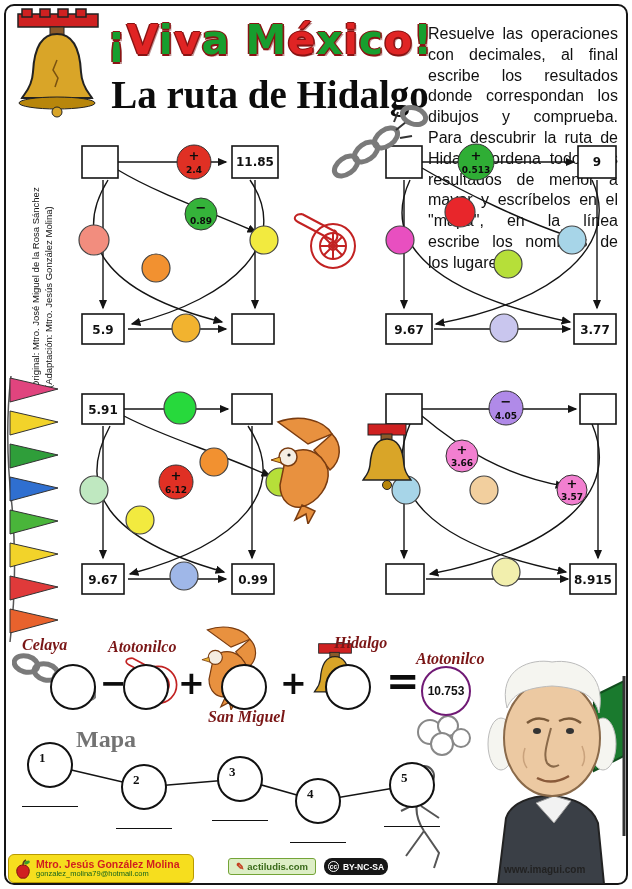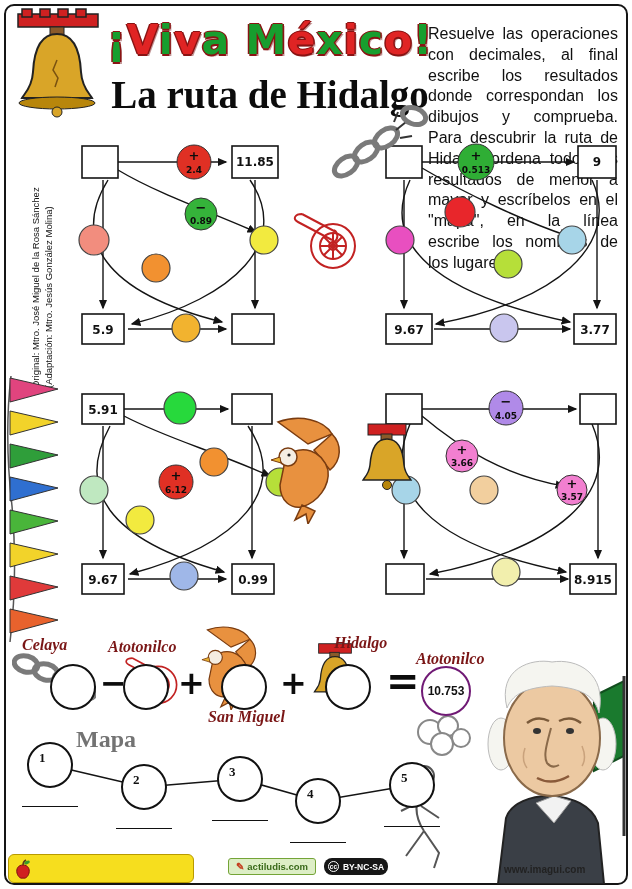--- a/index.html
+++ b/index.html
@@ -432,20 +432,24 @@
   <path d="M61,152 q15,8 32,-2" stroke="#8a5a3a" fill="none" stroke-width="2.5"></path>
   <path d="M49,122 q-4,12 2,20 M106,120 q5,12 0,20" stroke="#c9a27c" fill="none" stroke-width="1.5"></path>
 </svg>
 
 <div class="banner">
   <svg width="16" height="20" viewBox="0 0 16 20">
     <path d="M8,6 C3,6 1,10 2,14 C3,18 6,20 8,19 C10,20 13,18 14,14 C15,10 13,6 8,6 z" fill="#d02020" stroke="#7a1010"></path>
     <path d="M8,6 C8,3 9,2 11,1" fill="none" stroke="#5a3a1a" stroke-width="1.5"></path>
     <ellipse cx="12" cy="3.5" rx="3" ry="1.6" fill="#3a9a2a" transform="rotate(-25 12 3.5)"></ellipse>
   </svg>
+  <div>
+    <div class="name">Mtro. Jesús González Molina</div>
+    <div class="email">gonzalez_molina79@hotmail.com</div>
+  </div>
 </div>
 
 <div class="actiludis">
   <span class="pencil">✎</span>
   <span>actiludis.com</span>
 </div>
 
 <div class="ccbadge">
   <span class="cc-circ">cc</span>
   <span>BY-NC-SA</span>

